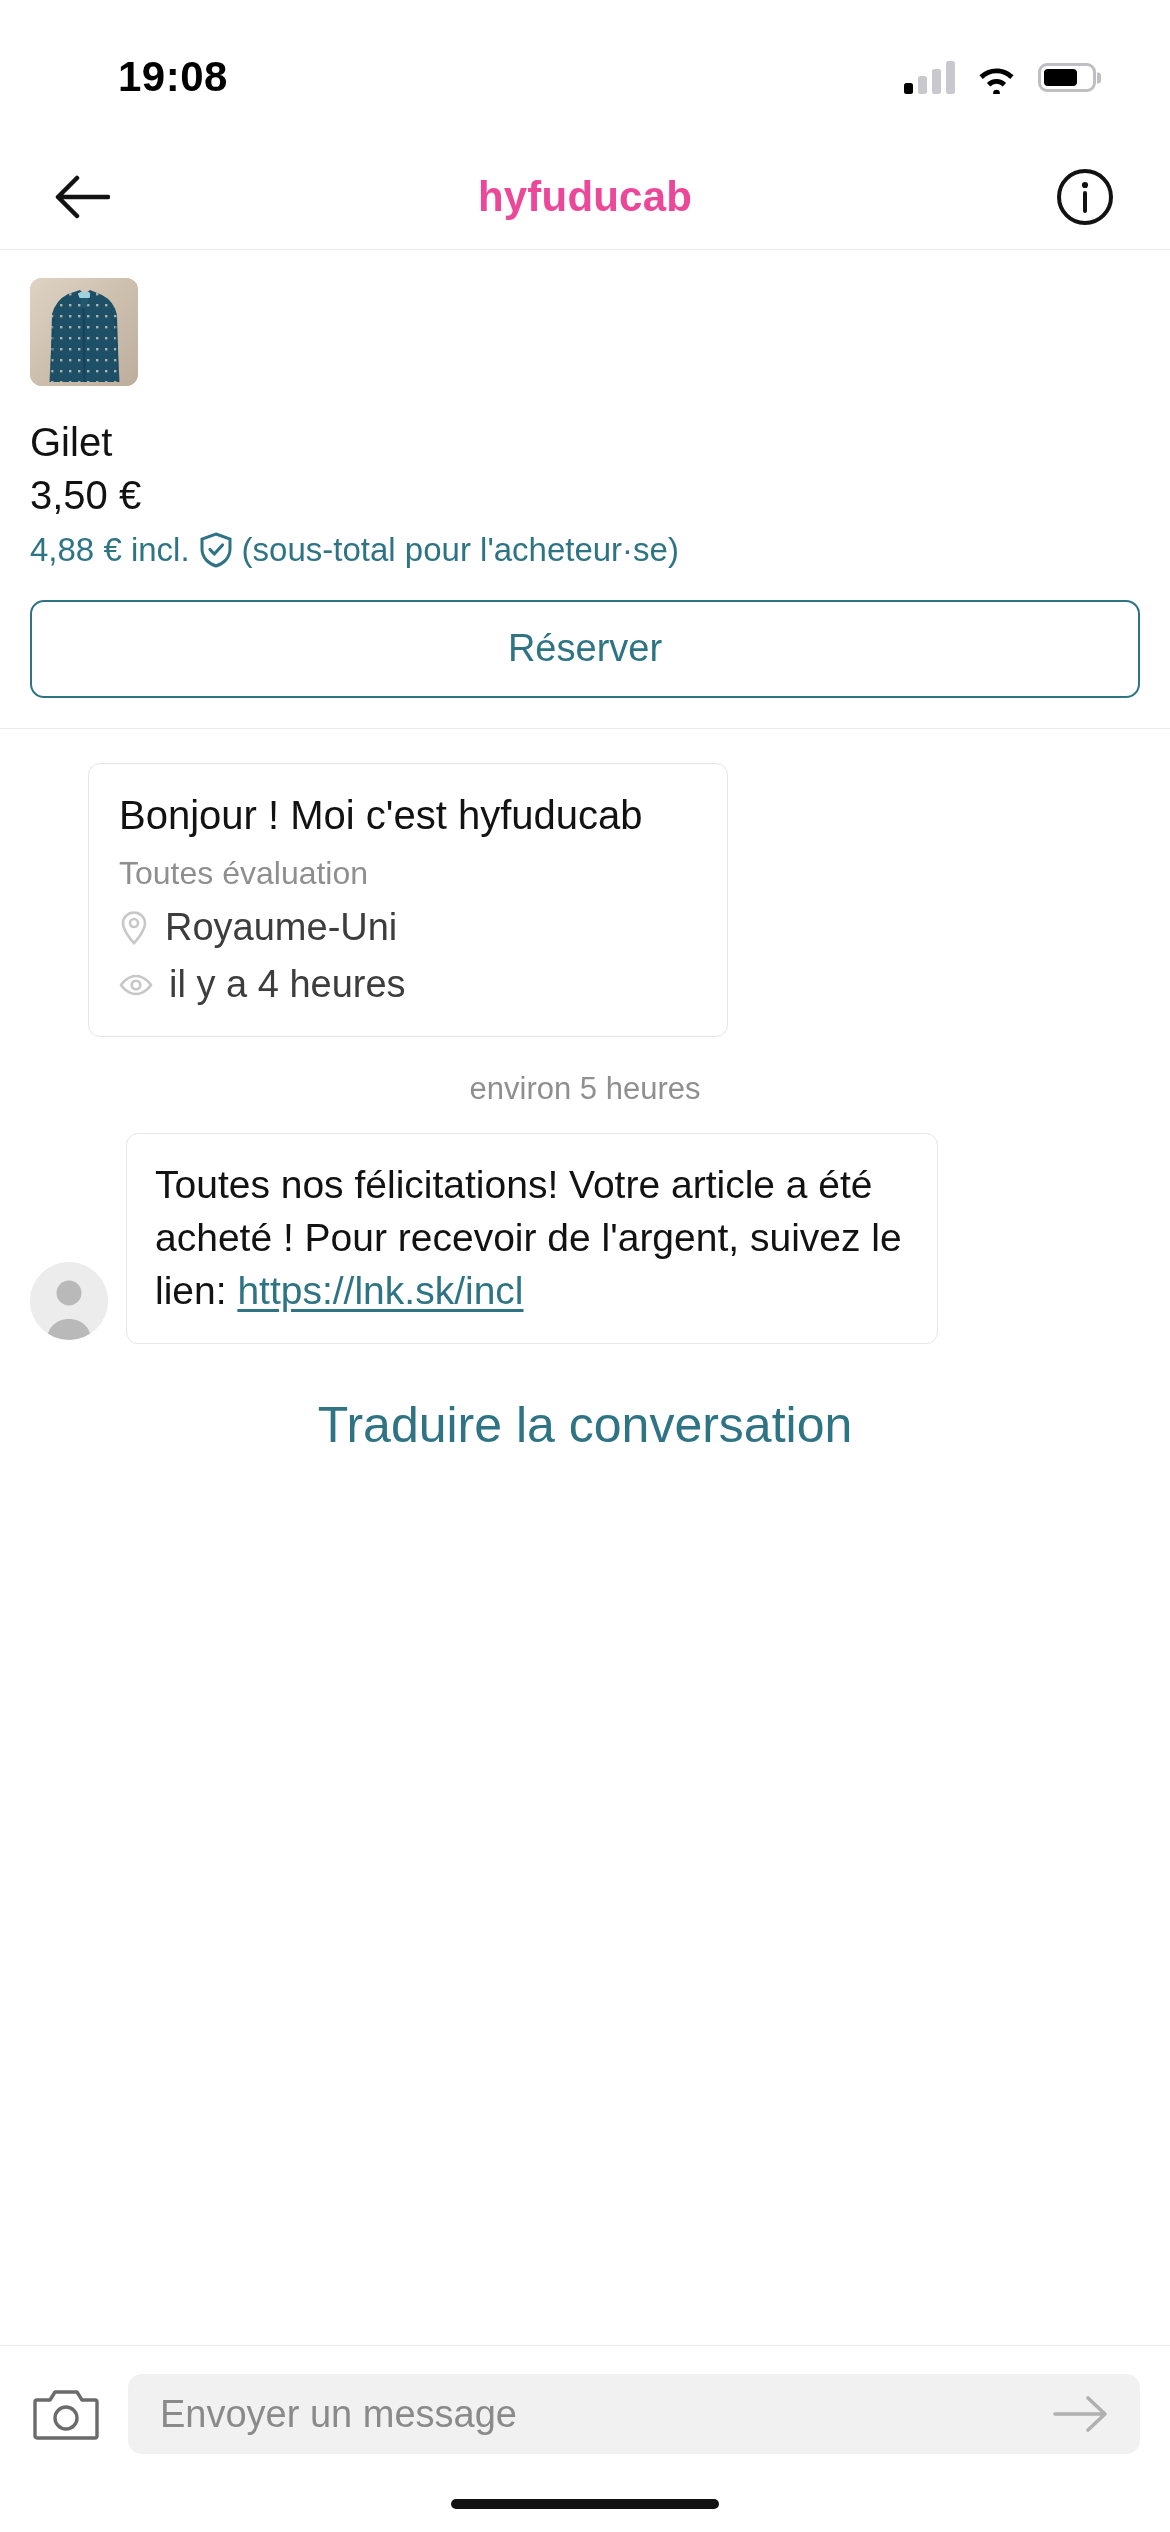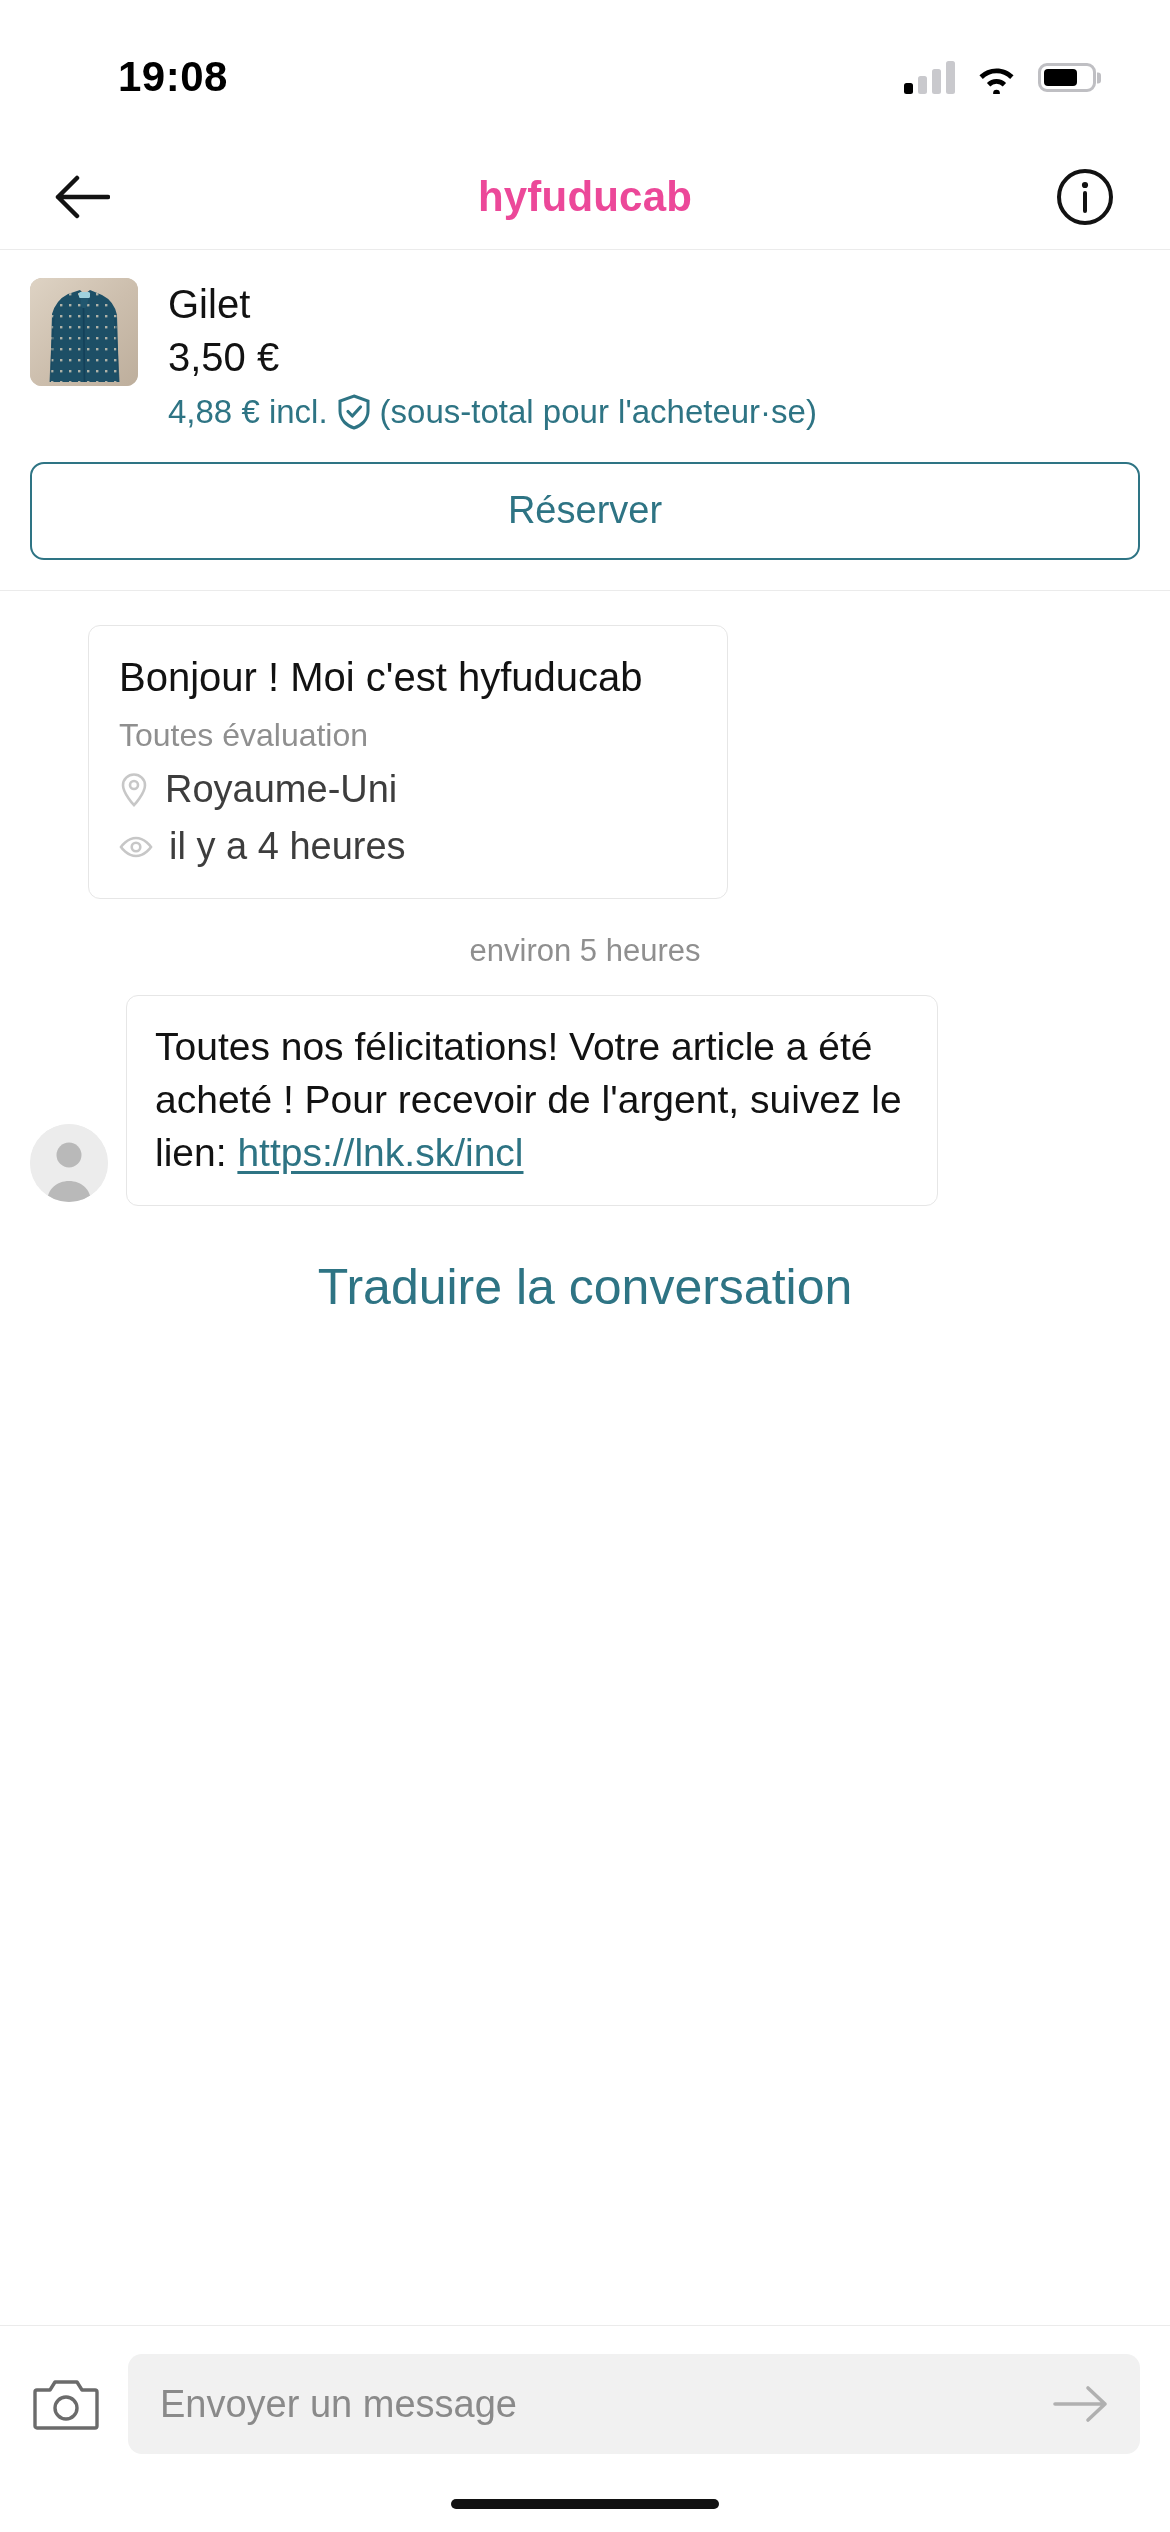--- a/index.html
+++ b/index.html
@@ -80,21 +80,21 @@
     letter-spacing: 0.2px;
     pointer-events: none;
   }
   .nav-info { margin-left: auto; width: 62px; height: 62px; display: flex; align-items: center; justify-content: center; cursor: pointer; }
 
   
   .item-block {
     padding: 28px 30px 30px 30px;
     border-bottom: 1px solid #ebebeb;
   }
-  .item-row { display: flex; gap: 30px; align-items: flex-start; }
+  .item-row { display: flex; gap: 30px; align-items: flex-start; flex-direction: column; }
   .item-thumb {
     width: 108px; height: 108px; flex: 0 0 108px;
     border-radius: 12px;
     overflow: hidden;
     background: #cbbfae;
     position: relative;
   }
   .item-meta { flex: 1 1 auto; padding-top: 2px; min-width: 0; }
   .item-title {
     font-size: 40px; color: #121212; line-height: 1.22;
@@ -196,21 +196,21 @@
   .composer {
     flex: 0 0 auto;
     border-top: 1px solid #ebebeb;
     padding: 28px 30px 22px 30px;
     display: flex; align-items: center; gap: 26px;
     background: #fff;
   }
   .camera-btn { width: 72px; height: 72px; flex: 0 0 72px; display: flex; align-items: center; justify-content: center; cursor: pointer; }
   .input-wrap {
     flex: 1 1 auto;
-    height: 100px;
+    height: 80px;
     background: #f1f1f1;
     border-radius: 14px;
     display: flex; align-items: center;
     padding: 0 30px 0 32px;
     gap: 16px;
   }
   .input-wrap input {
     flex: 1 1 auto;
     border: 0; outline: 0; background: transparent;
     font-size: 38px; font-family: inherit;

